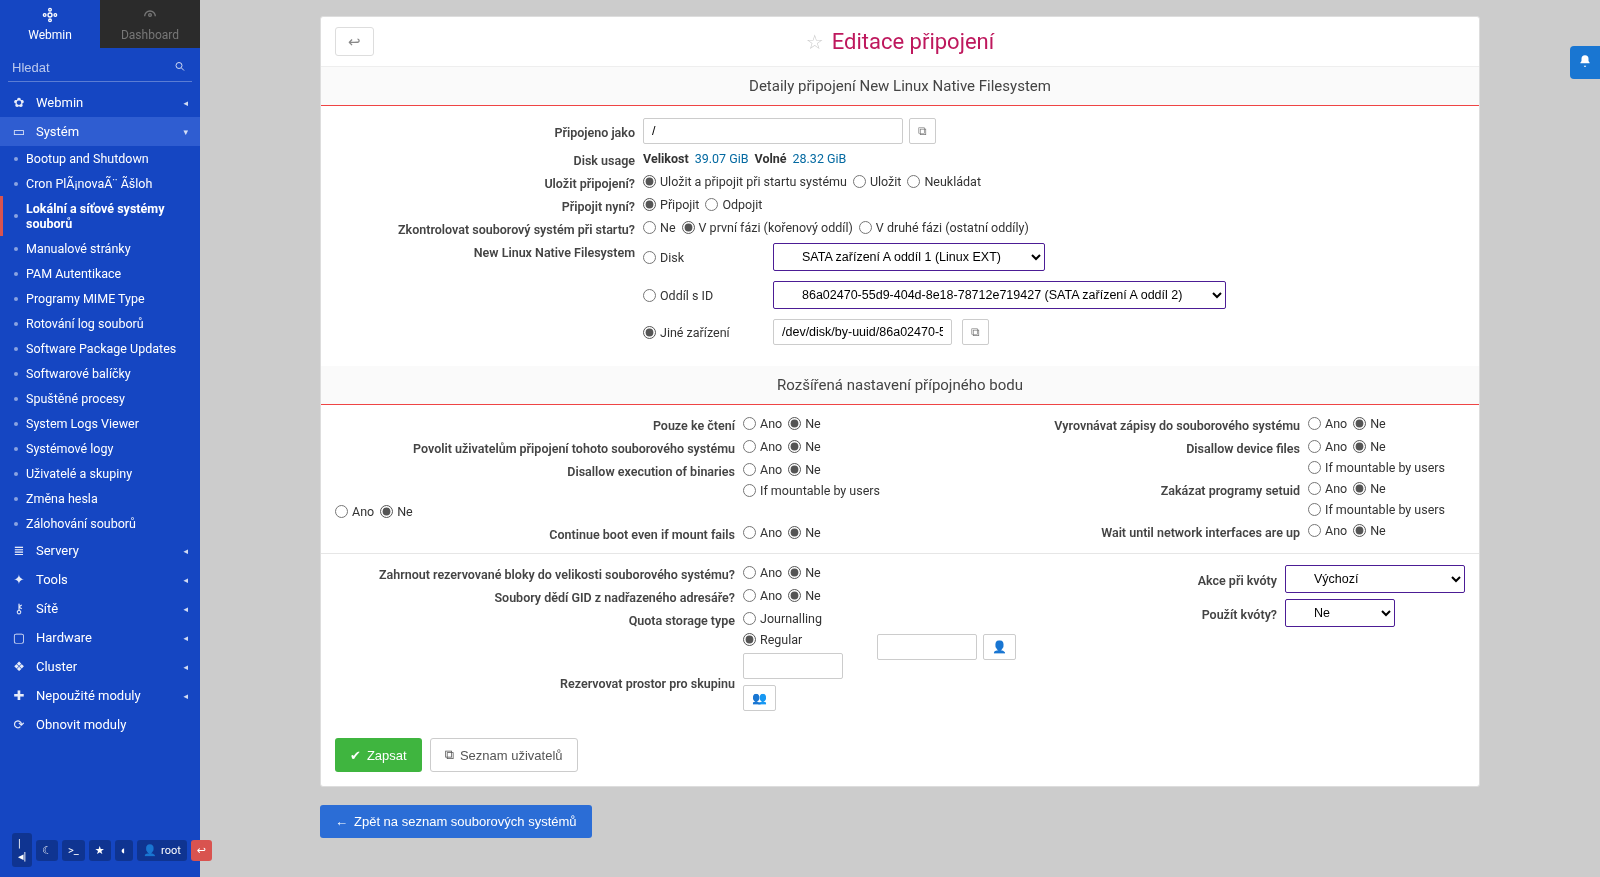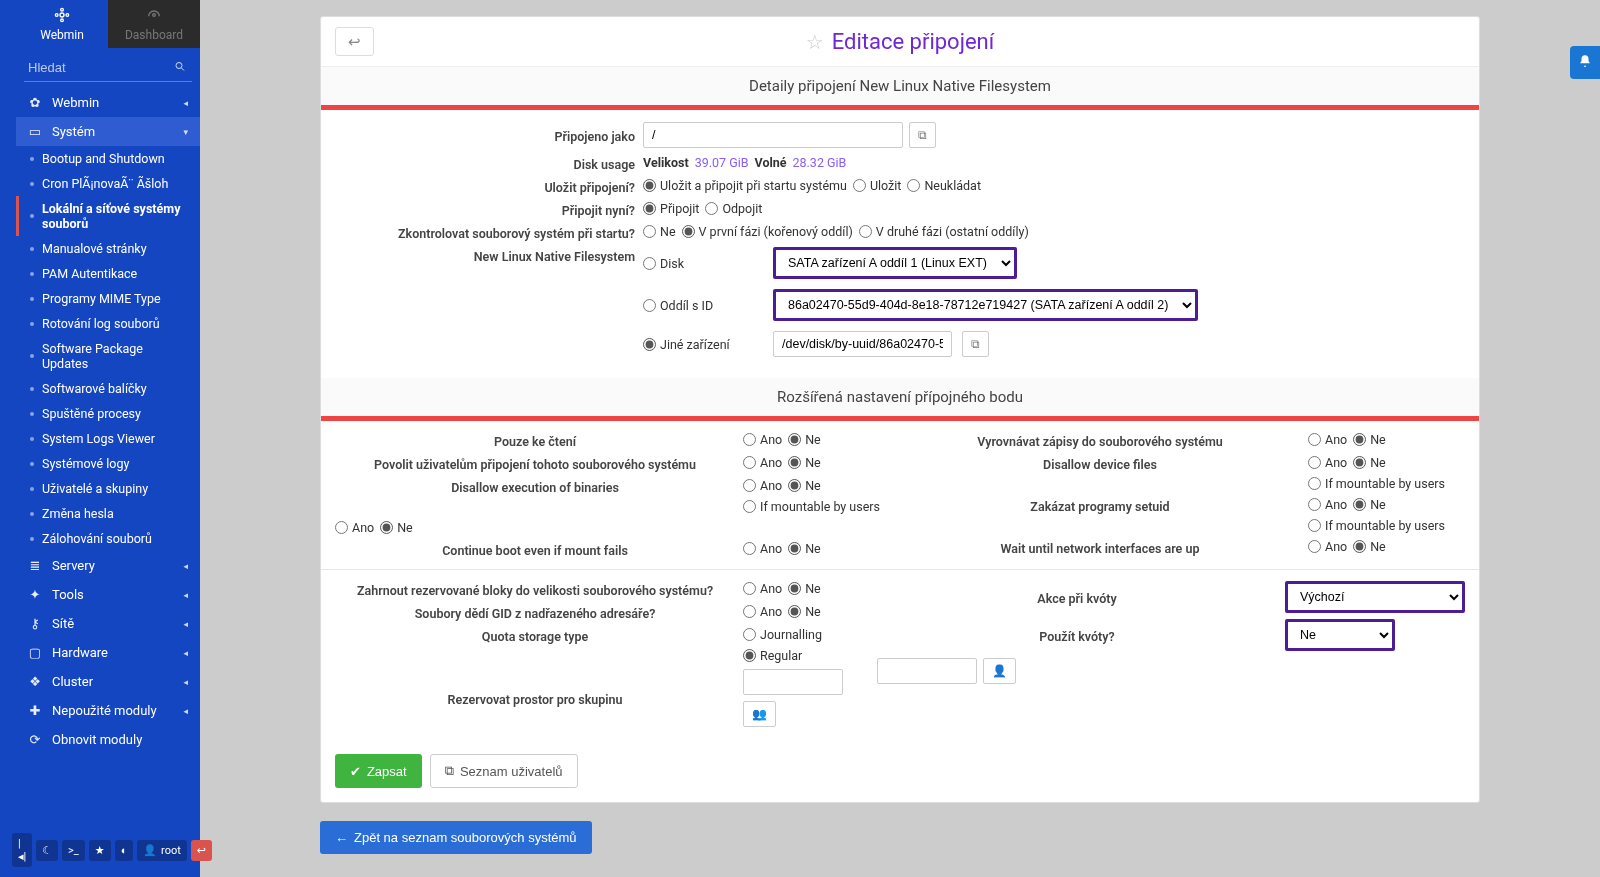--- a/index.html
+++ b/index.html
@@ -1,19 +1,19 @@
 <!DOCTYPE html>
 <html><head>
 <meta charset="utf-8">
 <style>
 * { box-sizing: border-box; margin: 0; padding: 0; }
 body { font-family: "Segoe UI", Roboto, Arial, sans-serif; font-size: 13px; background: #cccccc; color: #333; height: 877px; width: 1600px; overflow: hidden; }
 
 
-.sidebar { position: fixed; left: 0; top: 0; width: 200px; height: 100%; background: #1546c2; color: #fff; display: flex; flex-direction: column; padding-left: 16px; }
+.sidebar { position: fixed; left: 0; top: 0; width: 200px; height: 100%; background: #1546c2; color: #fff; display: flex; flex-direction: column; }
 .tabs { display: flex; height: 48px; }
 .tab { flex: 1; display: flex; flex-direction: column; align-items: center; justify-content: center; cursor: pointer; font-size: 12px; }
 .tab.active { background: #1546c2; color: #fff; }
 .tab.inactive { background: #2b2b2b; color: #777; }
 .tab svg { width: 16px; height: 16px; margin-bottom: 2px; }
 
 .search-wrap { position: relative; padding: 6px 8px; }
 .search-wrap input { width: 100%; background: transparent; border: none; border-bottom: 1px solid rgba(255,255,255,.3); color: #ffffff; padding: 6px 24px 6px 4px; outline: none; font-size: 13px; }
 .search-wrap input::placeholder { color: rgba(255,255,255,.7); }
 .search-wrap .mag { position: absolute; right: 14px; top: 50%; transform: translateY(-50%); color: #fff; opacity: .8; }
@@ -35,44 +35,44 @@
 
 
 .notif-tab { position: fixed; right: 0; top: 46px; background: #1976d2; color:#fff; padding:8px; border-radius: 4px 0 0 4px; cursor:pointer; }
 
 
 .main { margin-left: 200px; padding: 16px 120px 20px 120px; }
 .panel { background: #fff; border: 1px solid #ddd; border-radius: 3px; margin-bottom: 18px; }
 .panel-head { display: flex; align-items: center; padding: 10px 14px; border-bottom: 1px solid #eee; position: relative; }
 .back-btn { border:1px solid #ddd; background:#fff; color:#888; padding:6px 12px; border-radius:3px; cursor:pointer; font-size:15px; line-height:1; }
 .title-wrap { position:absolute; left:50%; transform:translateX(-50%); display:flex; align-items:center; gap:8px; }
-.title-wrap h1 { font-size: 22px; font-weight: 400; color:#6d28d9; }
+.title-wrap h1 { font-size: 22px; font-weight: 400; color:#be185d; }
 .star { color:#ccc; cursor:pointer; font-size:20px; }
 
-.section-title { text-align:center; padding:10px; font-size:15px; color:#444; border-bottom:5px solid #ef4444; background:#fafafa; }
+.section-title { text-align:center; padding:10px; font-size:15px; color:#444; border-bottom:1px solid #ef4444; background:#fafafa; }
 .form-body { padding: 8px 14px 14px; }
 
 .row { display:flex; align-items:flex-start; padding: 3px 0; gap: 8px; }
 .row.tall { align-items:center; min-height:34px; }
 .lbl { width: 300px; text-align:right; font-weight:600; color:#444; padding-top:2px; font-size:12.5px; }
 .val { flex:1; display:flex; align-items:center; flex-wrap:wrap; gap:6px; font-size:12.5px; }
 .two-col { display:flex; }
 .two-col .col { flex:1; }
-.two-col .col .row .lbl { width: 400px; text-align: center; }
+.two-col .col .row .lbl { width: 400px; }
 
 input[type=text].fld { border:1px solid #ccc; padding:5px 8px; border-radius:2px; font-size:12.5px; }
 .fld-wide { width: 260px; }
 .icon-btn { border:1px solid #ccc; background:#fff; padding:5px 8px; border-radius:2px; cursor:pointer; color:#777; font-size:12px; }
-select.sel { border:3px solid #4c1d95; padding:5px 8px; border-radius:2px; font-size:12.5px; background:#fff; }
+select.sel { border:1px solid #4c1d95; padding:5px 24px; border-radius:2px; font-size:12.5px; background:#fff; }
 .sel-med { width: 180px; }
 .sel-sm { width: 110px; }
 
 label.radio { display:inline-flex; align-items:center; gap:4px; cursor:pointer; }
 input[type=radio]{ accent-color:#555; margin:0; }
-.tspan { color:#8b5cf6; }
+.tspan { color:#0369a1; }
 
 hr.sep { border:none; border-top:1px solid #e6e6e6; margin: 8px -14px; }
 
 .disk-row { display:flex; align-items:center; gap:10px; margin-bottom:4px; }
 .disk-row .opt { width: 120px; }
 
 .actions { padding: 10px 14px 14px; display:flex; gap:8px; }
 .btn { border:1px solid transparent; padding:8px 14px; border-radius:3px; cursor:pointer; font-size:13px; display:inline-flex; align-items:center; gap:6px; }
 .btn-green { background:#3fb53f; color:#fff; }
 .btn-outline { background:#fff; color:#555; border-color:#ccc; }

